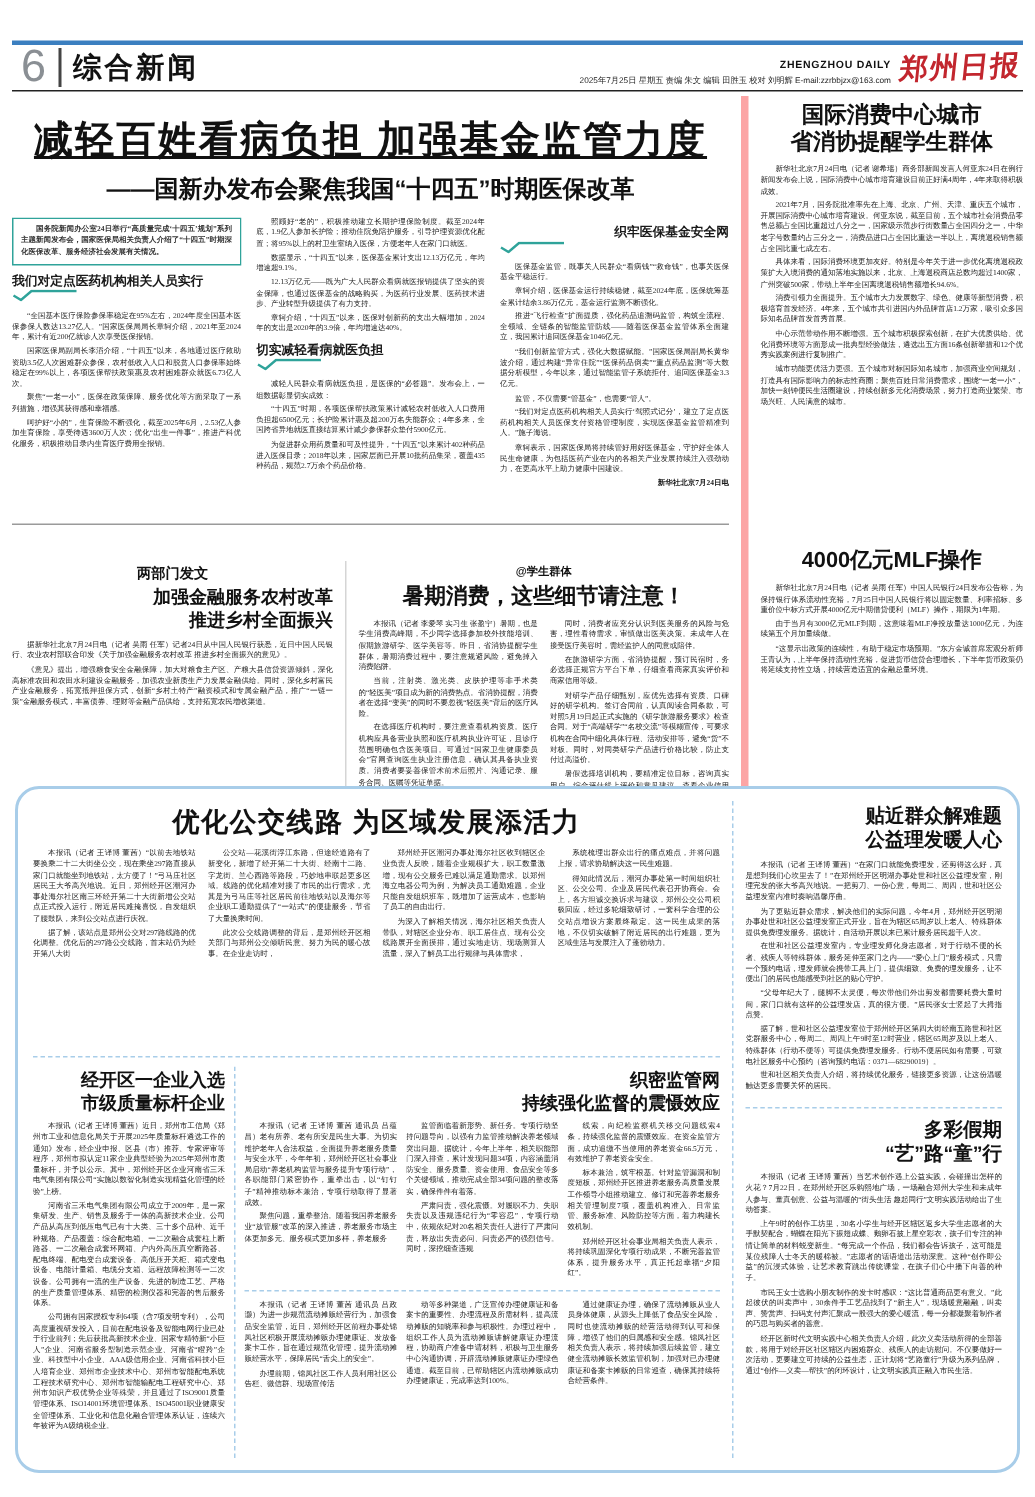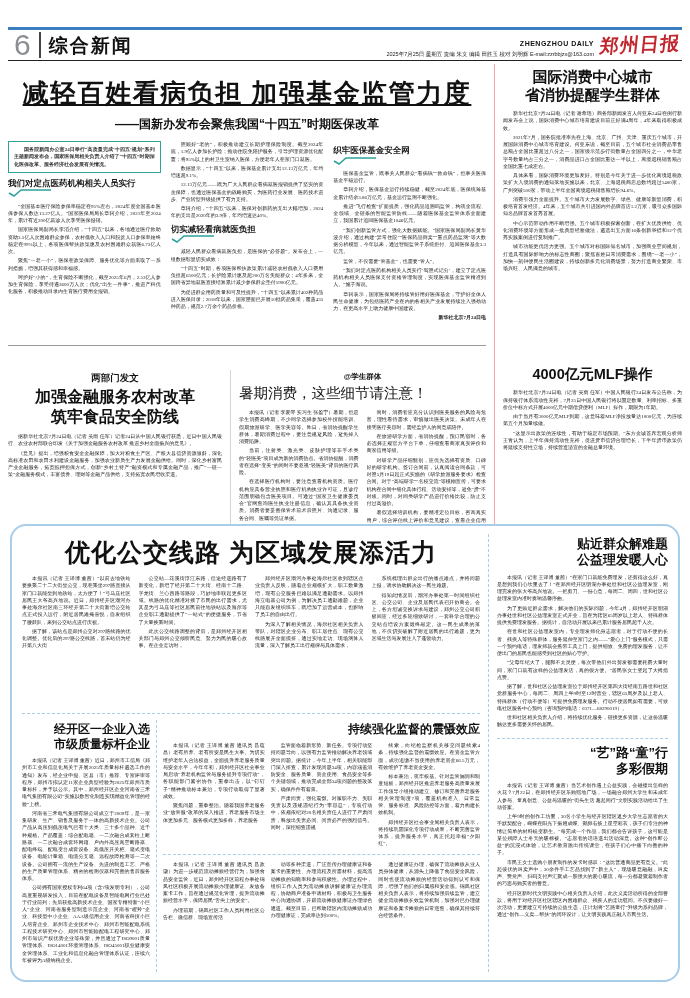--- a/index.html
+++ b/index.html
@@ -18,51 +18,51 @@
   .logo{font-family:"DejaVu Serif",serif;font-size:19px;font-weight:900;color:#c2262e;
         transform:skewX(-8deg) rotate(-2deg);letter-spacing:1px;}
   .hdrline{position:absolute;top:60px;left:8px;right:8px;border-top:1.5px solid #222;}
   
   p{margin:0 0 2px;text-indent:2em;}
   .body-txt{font-family:"Liberation Serif",serif;font-size:5px;line-height:1.45;text-align:justify;color:#1a1a1a;overflow:hidden;}
   .dateline{text-align:right;font-weight:700;text-indent:0;}
   
   .main{position:absolute;top:64px;left:8px;right:8px;display:flex;}
   .main-left{width:486px;padding-right:8px;box-sizing:border-box;}
-  .main-right{width:188px;border-left:1px solid #fca5a5;padding-left:8px;box-sizing:border-box;}
+  .main-right{width:188px;border-left:5px solid #fca5a5;padding-left:8px;box-sizing:border-box;}
   .lead-h1{font-size:26px;font-weight:900;text-align:center;letter-spacing:1.5px;margin-top:12px;text-decoration:underline;}
-  .lead-deck{font-size:12px;font-weight:700;text-align:center;margin-top:5px;}
+  .lead-deck{font-size:16px;font-weight:700;text-align:center;margin-top:5px;}
   .lead-cols{display:flex;gap:10px;margin-top:8px;height:198px;}
   .lead-col{flex:1;}
   .intro-box{border:1.2px solid #2fa39a;padding:4px 5px;margin-bottom:5px;color:#333;font-weight:600;}
   .intro-box p{text-indent:2em;margin:0;}
   .subhead{font-size:8.5px;font-weight:800;line-height:1.25;margin:4px 0 0;font-family:"Liberation Sans",sans-serif;}
   .swoosh{display:block;margin:1px 0 3px;}
   
   .side-h{font-size:15px;font-weight:900;text-align:center;line-height:1.2;margin:4px 0 6px;}
   .side-body{height:244px;}
   .mlf-h{font-size:14.5px;font-weight:900;text-align:center;line-height:1.2;margin:12px 0 6px;}
   
   .bandrule{border-top:1px solid #9a9a9a;margin:6px 0 0;}
   .band{display:flex;margin-top:24px;height:180px;}
   .rural{width:222px;padding-right:8px;box-sizing:border-box;}
   .vsep{border-left:1px solid #d5d5d5;}
   .summer{flex:1;padding-left:8px;box-sizing:border-box;}
   .kicker{text-align:center;font-size:9.5px;font-weight:700;margin:2px 0;}
   .kicker-sm{text-align:center;font-size:7.5px;font-weight:700;margin:2px 0;}
-  .band-h{font-size:16px;font-weight:900;text-align:center;line-height:1.25;margin:2px 0 6px;}
-  .summer-h{font-size:14.5px;font-weight:400;text-align:left;margin:1px 0 6px;}
+  .band-h{font-size:12px;font-weight:900;text-align:right;line-height:1.25;margin:2px 0 6px;}
+  .summer-h{font-size:14.5px;font-weight:700;text-align:center;margin:1px 0 6px;}
   .twin-cols{display:flex;gap:8px;height:140px;}
   .twin-cols .body-txt{flex:1;}
   
   .bottom-box{position:absolute;top:524px;left:10px;right:10px;height:458px;border:2px solid #a8cde9;
               border-radius:16px;padding:8px 10px;box-sizing:border-box;display:flex;overflow:hidden;background:#fff;}
   .bb-left{width:466px;padding-right:8px;box-sizing:border-box;display:flex;flex-direction:column;}
   .bb-right{flex:1;border-left:1px dashed #a8cde9;padding-left:8px;box-sizing:border-box;}
-  .bus-title{font-size:25px;font-weight:900;text-align:center;letter-spacing:1px;margin:2px 0 6px;}
+  .bus-title{font-size:18px;font-weight:900;text-align:center;letter-spacing:1px;margin:2px 0 6px;}
   .bus-cols{display:flex;gap:8px;height:132px;}
   .bus-cols .body-txt{flex:1;}
   .hdash{border-top:1px dashed #a8cde9;margin:6px 0;}
   .lower{display:flex;flex:1;overflow:hidden;}
   .q-col{width:134px;padding-right:6px;box-sizing:border-box;}
   .mid-zone{flex:1;border-left:1px dashed #a8cde9;padding-left:6px;box-sizing:border-box;}
   .small-title{font-size:12px;font-weight:900;text-align:right;line-height:1.25;margin:2px 0 5px;}
   .tri-cols{display:flex;gap:6px;}
   .tri-cols .body-txt{flex:1;}
   .haircut-body{height:158px;}
@@ -118,21 +118,21 @@
             <p>章轲介绍，“十四五”以来，医保对创新药的支出大幅增加，2024年的支出是2020年的3.9倍，年均增速达40%。</p>
             <div class="subhead">切实减轻看病就医负担</div>
             <span class="swoosh"><svg width="44" height="8" viewBox="0 0 44 8">
                   <path d="M1,4 L6,7 L13,1 L43,1" fill="none" stroke="#2fa39a" stroke-width="1.6"></path>
                 </svg></span>
             <p>减轻人民群众看病就医负担，是医保的“必答题”。发布会上，一组数据彰显切实成效：</p>
             <p>“十四五”时期，各项医保帮扶政策累计减轻农村低收入人口费用负担超6500亿元；长护险累计惠及超200万名失能群众；4年多来，全国跨省异地就医直接结算累计减少参保群众垫付5900亿元。</p>
             <p>为促进群众用药质量和可及性提升，“十四五”以来累计402种药品进入医保目录；2018年以来，国家层面已开展10批药品集采，覆盖435种药品，规范2.7万余个药品价格。</p>
           </div>
           <div class="lead-col body-txt">
-            <div class="subhead" style="text-align:left">织牢医保基金安全网</div>
+            <div class="subhead" style="text-align:right">织牢医保基金安全网</div>
             <span class="swoosh"><svg width="44" height="8" viewBox="0 0 44 8">
                   <path d="M1,4 L6,7 L13,1 L43,1" fill="none" stroke="#2fa39a" stroke-width="1.6"></path>
                 </svg></span>
             <p>医保基金监管，既事关人民群众“看病钱”“救命钱”，也事关医保基金平稳运行。</p>
             <p>章轲介绍，医保基金运行持续稳健，截至2024年底，医保统筹基金累计结余3.86万亿元，基金运行监测不断强化。</p>
             <p>推进“飞行检查”扩面提质，强化药品追溯码监管，构筑全流程、全领域、全链条的智能监管防线——随着医保基金监管体系全面建立，我国累计追回医保基金1046亿元。</p>
             <p>“我们创新监管方式，强化大数据赋能。”国家医保局副局长黄华波介绍，通过构建“异常住院”“医保药品倒卖”“重点药品监测”等大数据分析模型，今年以来，通过智能监管子系统拒付、追回医保基金3.3亿元。</p>
             <p>监管，不仅需要“管基金”，也需要“管人”。</p>
             <p>“我们对定点医药机构相关人员实行‘驾照式记分’，建立了定点医药机构相关人员医保支付资格管理制度，实现医保基金监管精准到人。”施子海说。</p>
             <p>章轲表示，国家医保局将持续管好用好医保基金，守护好全体人民生命健康，为包括医药产业在内的各相关产业发展持续注入强劲动力，在更高水平上助力健康中国建设。</p>
@@ -141,21 +141,21 @@
         </div>
       </div>
 
       <div class="bandrule"></div>
 
       <div class="band">
         <div class="rural">
           <div class="kicker">两部门发文</div>
           <div class="band-h">
             <div>加强金融服务农村改革</div>
-            <div>筑牢食品安全防线</div>
+            <div>推进乡村全面振兴</div>
           </div>
           <div class="body-txt" style="height:122px">
             <p>据新华社北京7月24日电（记者 吴雨 任军）记者24日从中国人民银行获悉，近日中国人民银行、农业农村部联合印发《关于加强金融服务农村改革 推进乡村全面振兴的意见》。</p>
             <p>《意见》提出，增强粮食安全金融保障，加大对粮食主产区、产粮大县信贷资源倾斜，深化高标准农田和农田水利建设金融服务，加强农业新质生产力发展金融供给。同时，深化乡村富民产业金融服务，拓宽抵押担保方式，创新“乡村土特产”融资模式和专属金融产品，推广“一链一策”金融服务模式，丰富债券、理财等金融产品供给，支持拓宽农民增收渠道。</p>
           </div>
         </div>
         <div class="vsep"></div>
         <div class="summer">
           <div class="kicker-sm">@学生群体</div>
           <div class="summer-h">暑期消费，这些细节请注意！</div>
@@ -242,20 +242,21 @@
           <div class="body-txt" style="height:226px">
             <p>本报讯（记者 王译博 董茜）近日，郑州市工信局《郑州市工业和信息化局关于开展2025年质量标杆遴选工作的通知》发布，经企业申报、区县（市）推荐、专家评审等程序，郑州市拟认定11家企业典型经验为2025年郑州市质量标杆，并予以公示。其中，郑州经开区企业河南省三禾电气集团有限公司“实施以数智化制造实现精益化管理的经验”上榜。</p>
             <p>河南省三禾电气集团有限公司成立于2009年，是一家集研发、生产、销售及服务于一体的高新技术企业。公司产品从高压到低压电气已有十大类、三十多个品种、近千种规格。产品覆盖：综合配电箱、一二次融合成套柱上断路器、一二次融合成套环网箱、户内外高压真空断路器、配电终端、配电变台成套设备、高低压开关柜、箱式变电设备、电能计量箱、电缆分支箱、远程故障检测等一二次设备。公司拥有一流的生产设备、先进的制造工艺、严格的生产质量管理体系、精密的检测仪器和完善的售后服务体系。</p>
             <p>公司拥有国家授权专利64项（含7项发明专利），公司高度重视研发投入，目前在配电设备及智能电网行业已处于行业前列；先后获批高新技术企业、国家专精特新“小巨人”企业、河南省服务型制造示范企业、河南省“瞪羚”企业、科技型中小企业、AAA级信用企业、河南省科技小巨人培育企业、郑州市企业技术中心、郑州市智能配电系统工程技术研究中心、郑州市智能输配电工程研究中心、郑州市知识产权优势企业等殊荣，并且通过了ISO9001质量管理体系、ISO14001环境管理体系、ISO45001职业健康安全管理体系、工业化和信息化融合管理体系认证，连续六年被评为A级纳税企业。</p>
           </div>
         </div>
 
         <div class="mid-zone">
           <div>
             <div class="small-title">
+              <div>织密监管网</div>
               <div>持续强化监督的震慑效应</div>
             </div>
             <div class="tri-cols" style="height:106px">
               <div class="body-txt">
                 <p>本报讯（记者 王译博 董茜 通讯员 吕蕴昌）老有所养、老有所安是民生大事。为切实维护老年人合法权益，全面提升养老服务质量与安全水平，今年年初，郑州经开区社会事业局启动“养老机构监管与服务提升专项行动”，各职能部门紧密协作，重拳出击，以“钉钉子”精神推动标本兼治，专项行动取得了显著成效。</p>
                 <p>聚焦问题，重拳整治。随着我国养老服务业“放管服”改革的深入推进，养老服务市场主体更加多元、服务模式更加多样，养老服务</p>
               </div>
               <div class="body-txt">
                 <p>监管面临着新形势、新任务。专项行动坚持问题导向，以强有力监管推动解决养老领域突出问题。据统计，今年上半年，相关职能部门深入排查，累计发现问题34项，内容涵盖消防安全、服务质量、资金使用、食品安全等多个关键领域，推动完成全部34项问题的整改落实，确保件件有着落。</p>
                 <p>严肃问责，强化震慑。对履职不力、失职失责以及违规违纪行为“零容忍”，专项行动中，依规依纪对20名相关责任人进行了严肃问责，释放出失责必问、问责必严的强烈信号。同时，深挖细查违规</p>
@@ -299,22 +300,22 @@
           <p>为了更贴近群众需求，解决他们的实际问题，今年4月，郑州经开区明湖办事处世和社区公益理发室正式开业，旨在为辖区65周岁以上老人、特殊群体提供免费理发服务。据统计，自活动开展以来已累计服务居民超千人次。</p>
           <p>在世和社区公益理发室内，专业理发师化身志愿者，对于行动不便的长者、残疾人等特殊群体，服务延伸至家门之内——“爱心上门”服务模式，只需一个预约电话，理发师就会携带工具上门，提供细致、免费的理发服务，让不便出门的居民也能感受到社区的贴心守护。</p>
           <p>“父母年纪大了，腿脚不太灵便，每次带他们外出剪发都需要耗费大量时间，家门口就有这样的公益理发店，真的很方便。”居民张女士竖起了大拇指点赞。</p>
           <p>据了解，世和社区公益理发室位于郑州经开区第四大街经南五路世和社区党群服务中心，每周二、周四上午9时至12时营业，辖区65周岁及以上老人、特殊群体（行动不便等）可提供免费理发服务。行动不便居民如有需要，可致电社区服务中心预约（咨询预约电话：0371—68290019）。</p>
           <p>世和社区相关负责人介绍，将持续优化服务，链接更多资源，让这份温暖触达更多需要关怀的居民。</p>
         </div>
       </div>
       <div class="hdash"></div>
       <div>
         <div class="small-title" style="font-size:13px">
+          <div>多彩假期</div>
           <div>“艺”路“童”行</div>
-          <div>多彩假期</div>
         </div>
         <div class="body-txt art-body">
           <p>本报讯（记者 王译博 董茜）当艺术创作遇上公益实践，会碰撞出怎样的火花？7月22日，在郑州经开区乐购熙地广场，一场融合郑州大学生和未成年人参与、童真创意、公益与温暖的“街头生活 趣起同行”文明实践活动给出了生动答案。</p>
           <p>上午9时的创作工坊里，30名小学生与经开区辖区返乡大学生志愿者的大手默契配合，蝴蝶在阳光下振翅成蝶、鹅卵石披上星空彩衣，孩子们专注的神情让简单的材料蜕变新生。“每完成一个作品，我们都会告诉孩子，这可能是某位残障人士冬天的暖棉被。”志愿者的话语道出活动深意。这种“创作即公益”的沉浸式体验，让艺术教育跳出传统课堂，在孩子们心中播下向善的种子。</p>
           <p>市民王女士选购小朋友制作的发卡时感叹：“这比普通商品更有意义。”此起彼伏的叫卖声中，30余件手工艺品找到了“新主人”，现场暖意融融，叫卖声、赞赏声、扫码支付声汇聚成一股强大的爱心暖流，每一分都凝聚着制作者的巧思与购买者的善意。</p>
           <p>经开区新时代文明实践中心相关负责人介绍，此次义卖活动所得的全部善款，将用于对经开区社区辖区内困难群众、残疾人的走访慰问。不仅要做好一次活动，更要建立可持续的公益生态，正计划将“艺路童行”升级为系列品牌，通过“创作—义卖—帮扶”的闭环设计，让文明实践真正融入市民生活。</p>
         </div>
       </div>
     </div>
   </div>

